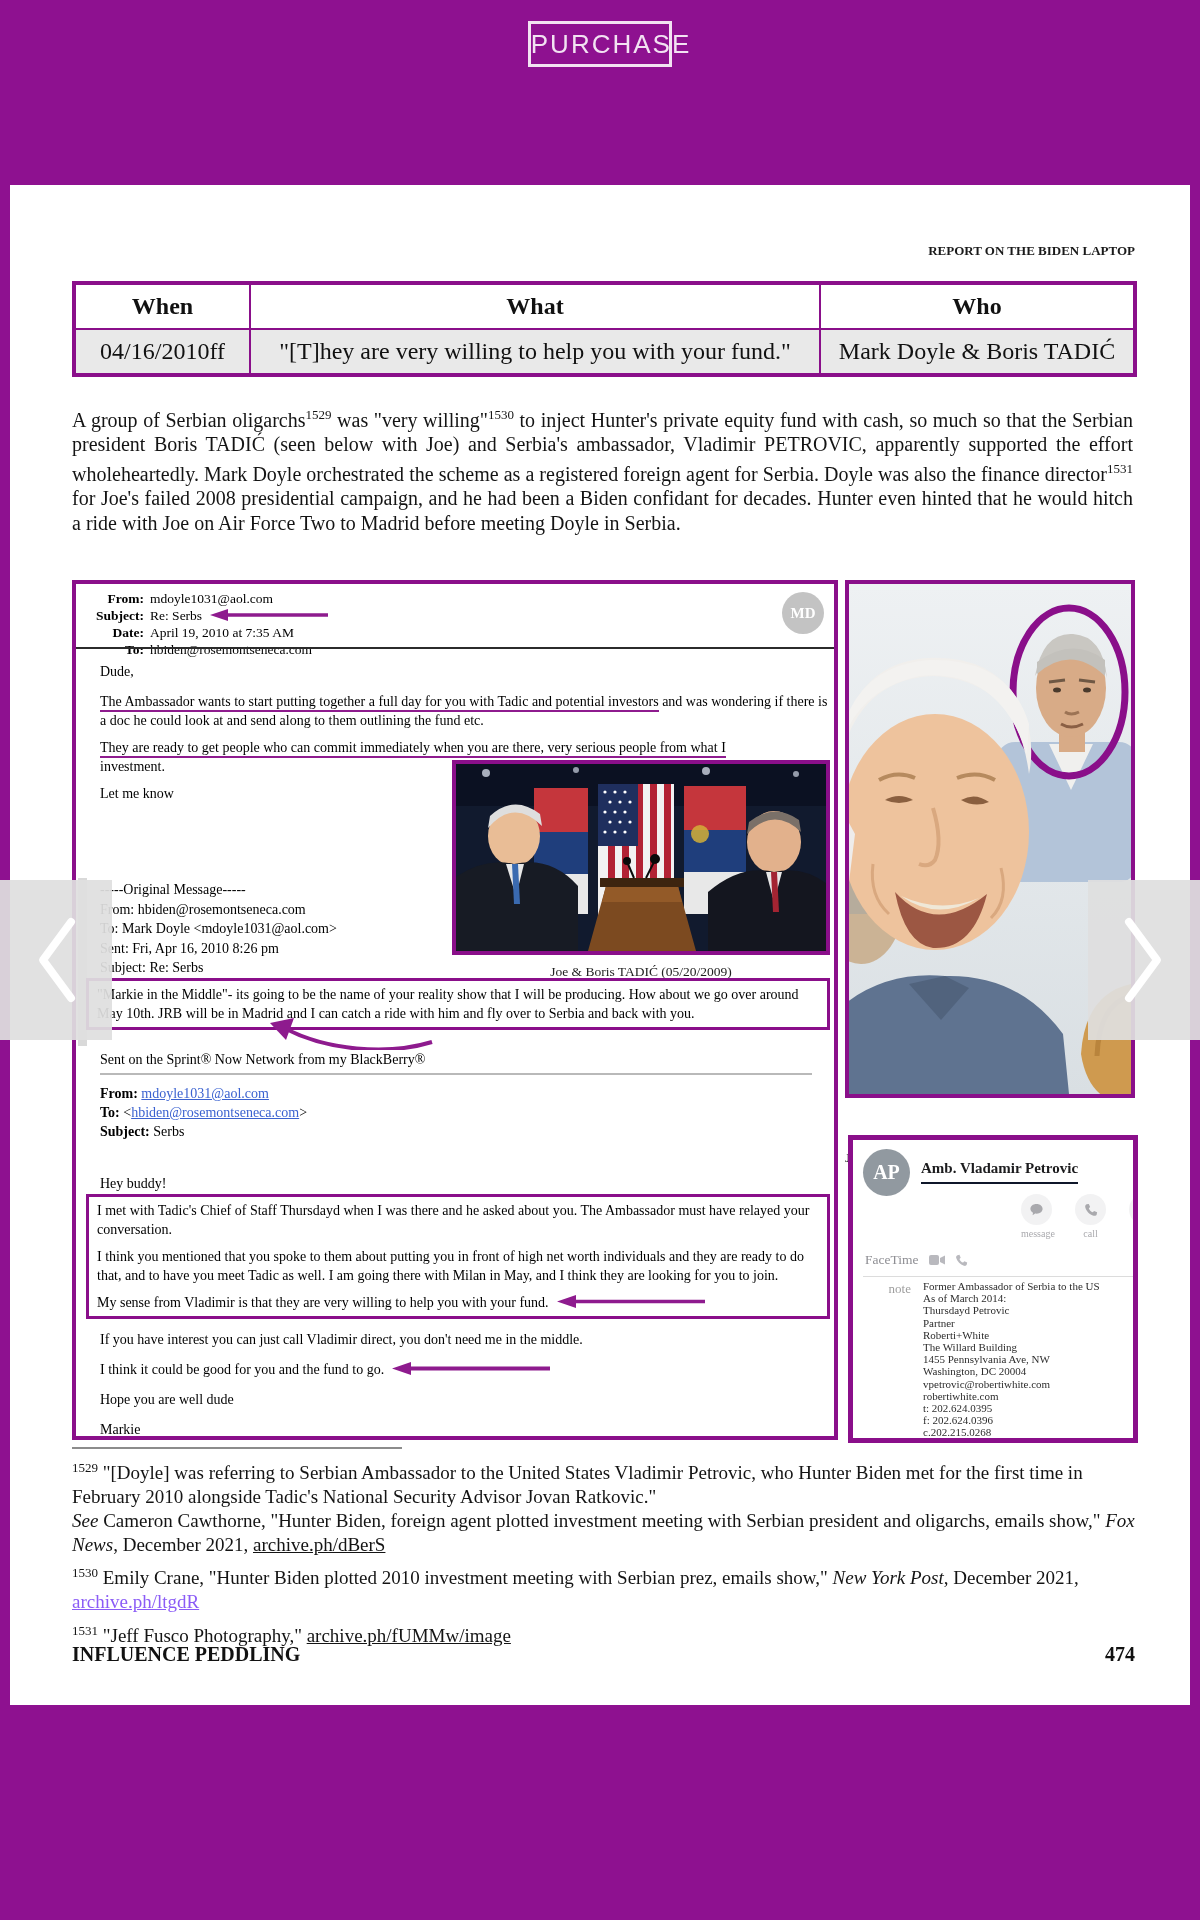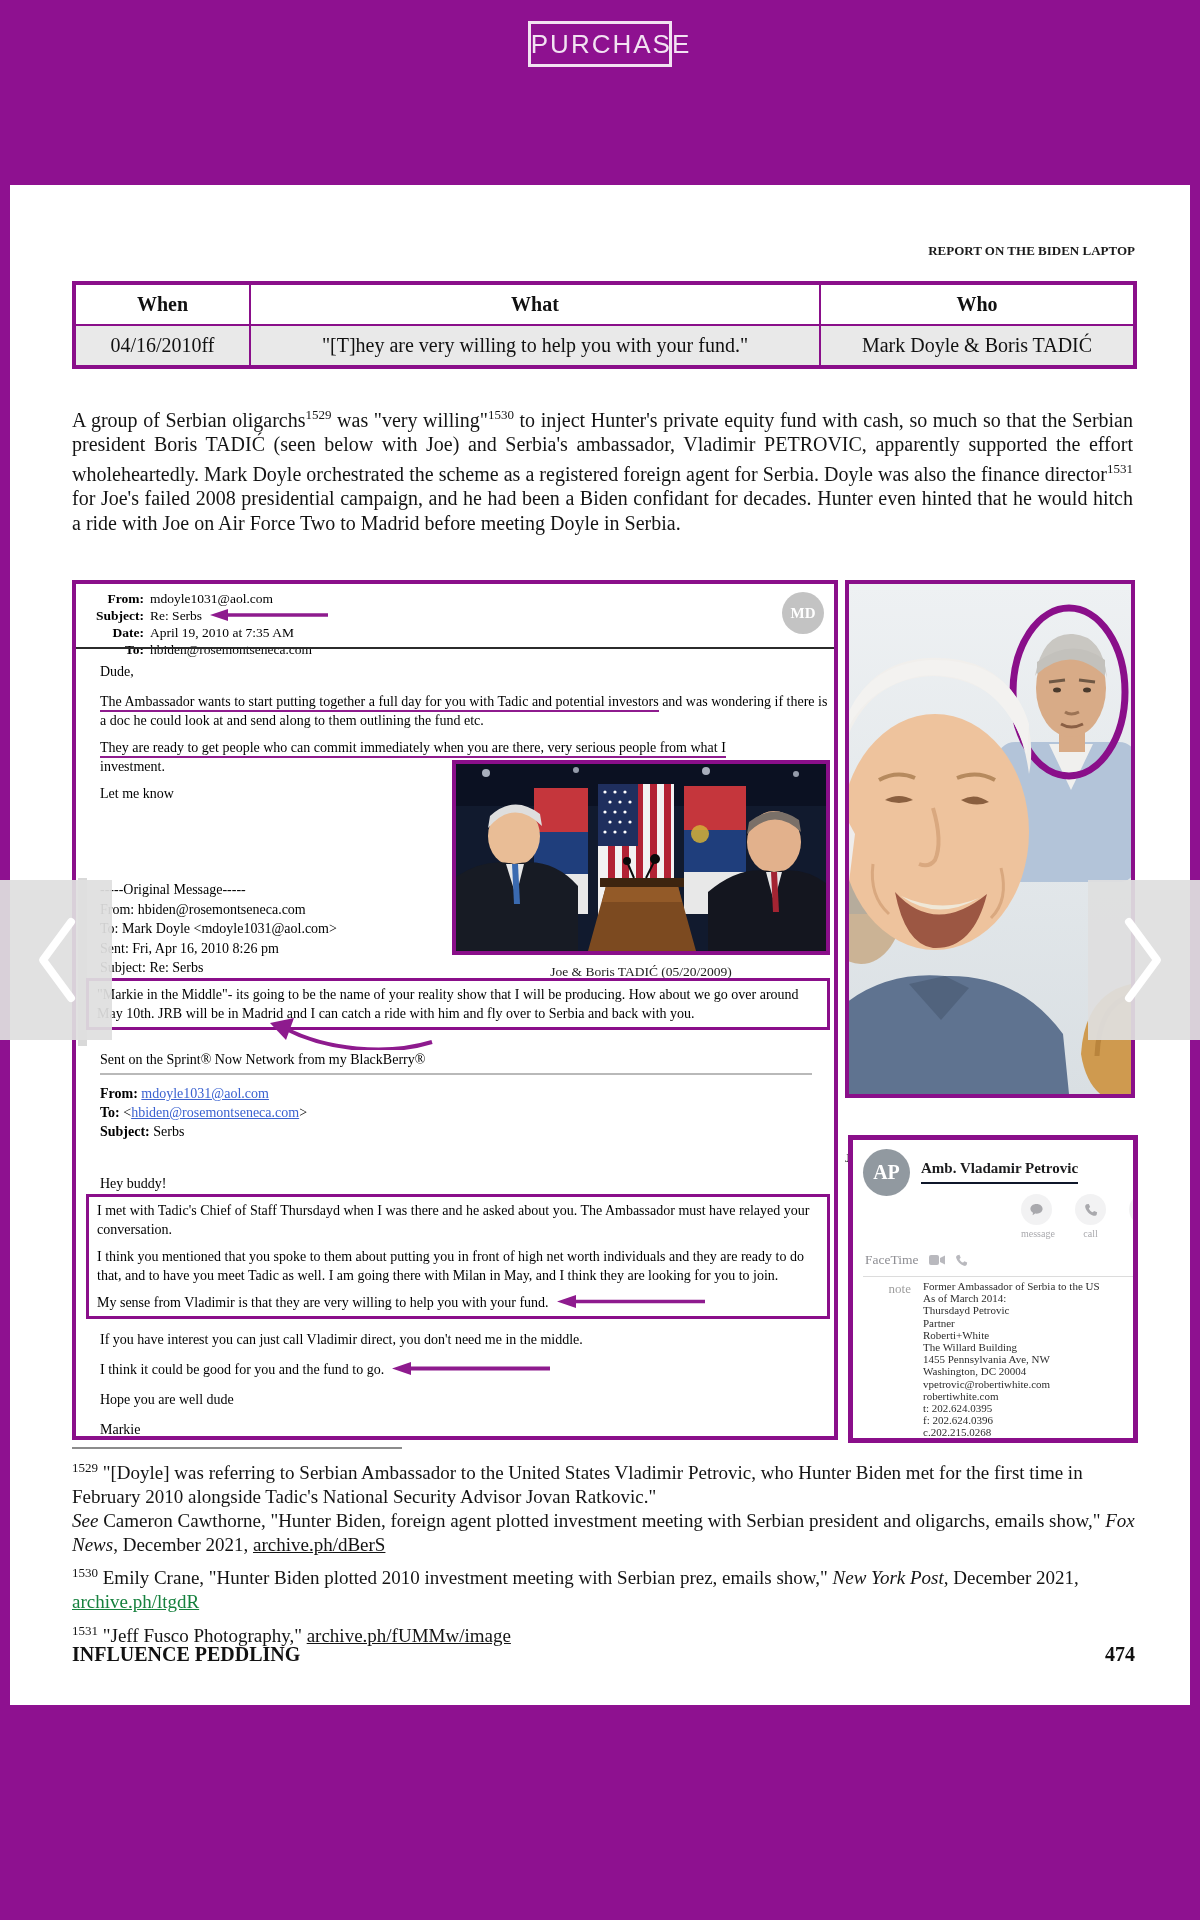--- a/index.html
+++ b/index.html
@@ -7,21 +7,21 @@
   .canvas{position:relative;width:1200px;height:1920px;background:#8e1190;font-family:"Liberation Sans",sans-serif;overflow:hidden;}
   
   .band-top{position:absolute;left:0;top:0;width:1200px;height:185px;background:#8e1190;display:flex;justify-content:center;}
   .purchase-btn{margin-top:21px;width:144px;height:46px;border:3px solid #f2e2f2;color:#f2e2f2;font-size:26px;letter-spacing:2px;display:flex;align-items:center;justify-content:center;cursor:pointer;padding-left:22px;}
   .band-bottom{position:absolute;left:0;top:1705px;width:1200px;height:215px;background:#8e1190;}
   
   .page{position:absolute;left:10px;top:185px;width:1180px;height:1912px;background:#ffffff;color:#111;font-family:Liberation Serif, serif;}
   .report-hdr{position:absolute;top:58px;right:55px;font-size:13px;font-weight:bold;color:#1a1a1a;}
   
   table.sum{position:absolute;left:62px;top:96px;width:1061px;border-collapse:collapse;border:4px solid #8a0f8a;table-layout:fixed;}
-  table.sum td{border:2px solid #8a0f8a;text-align:center;font-size:20px;padding:8px 4px;}
+  table.sum td{border:2px solid #8a0f8a;text-align:center;font-size:24px;padding:8px 4px;}
   table.sum tr.h td{background:#fff;font-weight:bold;}
   table.sum tr.d td{background:#e9e9e9;}
   .c1{width:176px;} .c2{width:570px;} .c3{width:315px;}
   
   .intro{position:absolute;left:62px;top:218px;width:1061px;font-size:20px;line-height:24.6px;text-align:justify;color:#141414;}
   .intro sup,.fn sup{font-size:13px;}
   
   .email{position:absolute;left:62px;top:395px;width:766px;height:860px;border:4px solid #8a0f8a;background:#fff;font-size:14px;color:#000;}
   .ehdr{position:absolute;left:10px;top:6px;line-height:17px;font-size:13.5px;}
   .ehdr .lbl{display:inline-block;width:58px;text-align:right;font-weight:bold;margin-right:6px;}
@@ -332,21 +332,21 @@
           <div>t: 202.624.0395</div>
           <div>f: 202.624.0396</div>
           <div>c.202.215.0268</div>
         </div>
     </div>
 
     <div class="fnrule"></div>
     <div class="fn">
       <div class="blk"><sup>1529</sup><span> "[Doyle] was referring to Serbian Ambassador to the United States Vladimir Petrovic, who Hunter Biden met for the first time in February 2010 alongside Tadic's National Security Advisor Jovan Ratkovic."</span></div>
       <div class="blk"><span class="it">See</span><span> Cameron Cawthorne, "Hunter Biden, foreign agent plotted investment meeting with Serbian president and oligarchs, emails show," </span><span class="it">Fox News</span><span>, December 2021, </span><span class="lnk" style="color:#141414;">archive.ph/dBerS</span></div>
-      <div class="blk gap"><sup>1530</sup><span> Emily Crane, "Hunter Biden plotted 2010 investment meeting with Serbian prez, emails show," </span><span class="it">New York Post</span><span>, December 2021, </span><span class="lnk" style="color:#15803d;">archive.ph/ltgdR</span></div>
+      <div class="blk gap"><sup>1530</sup><span> Emily Crane, "Hunter Biden plotted 2010 investment meeting with Serbian prez, emails show," </span><span class="it">New York Post</span><span>, December 2021, </span><span class="lnk" style="color:#8b5cf6;">archive.ph/ltgdR</span></div>
       <div class="blk gap"><sup>1531</sup><span> "Jeff Fusco Photography," </span><span class="lnk" style="color:#141414;">archive.ph/fUMMw/image</span></div>
     </div>
 
     <div class="foot-l">INFLUENCE PEDDLING</div>
     <div class="foot-r">474</div>
   </div>
 
   <div class="band-bottom"></div>
 
   <div class="navstrip l">

